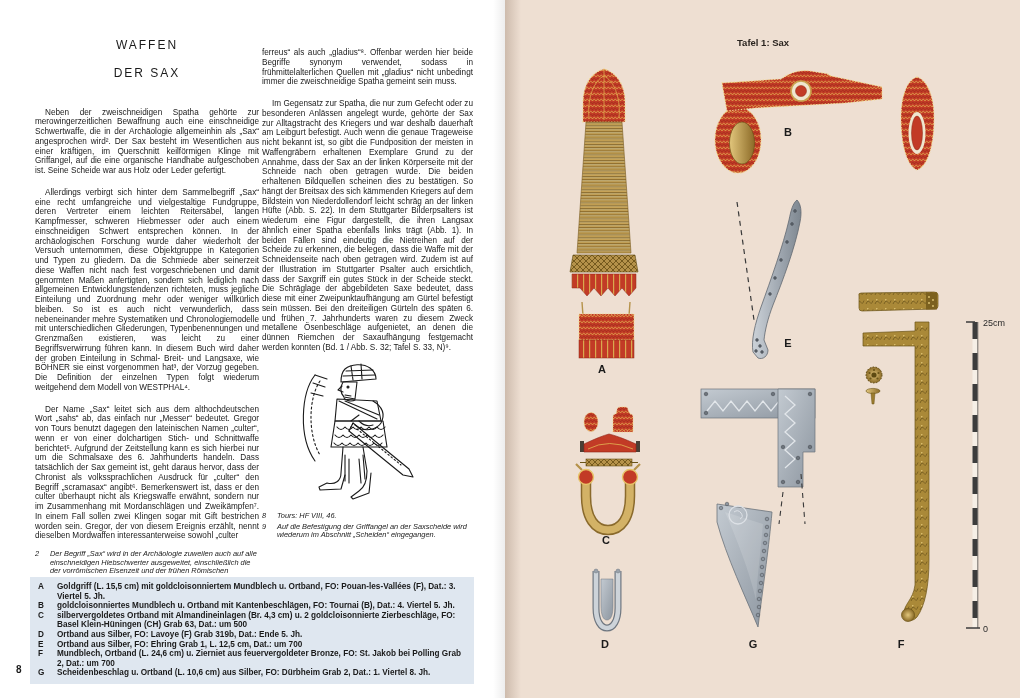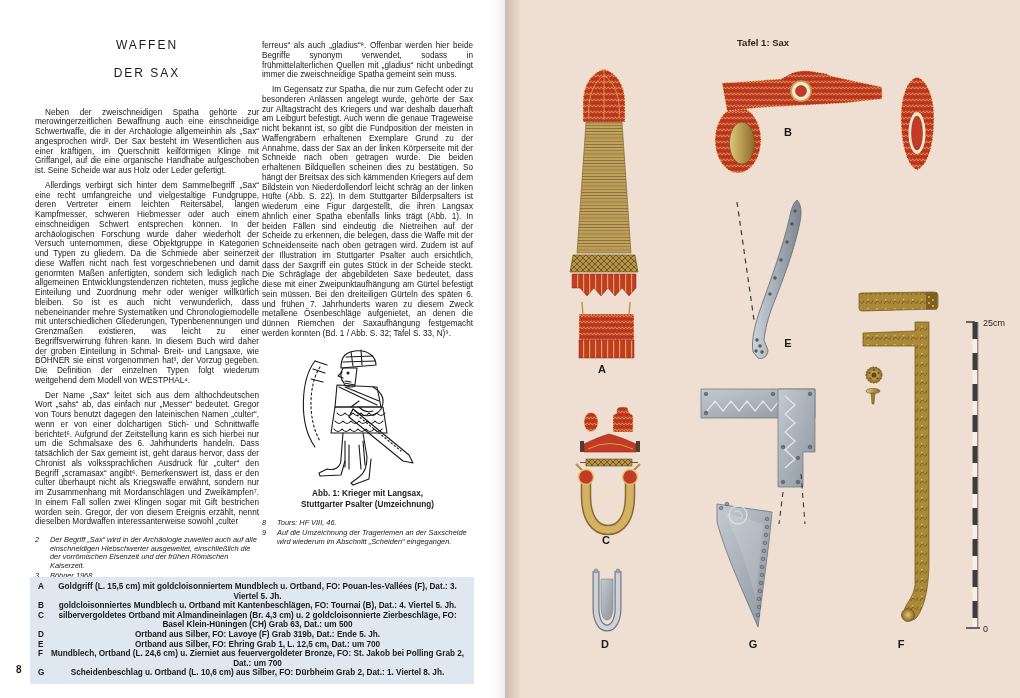--- a/index.html
+++ b/index.html
@@ -8,33 +8,33 @@
   
   .page-left{position:absolute;left:0;top:0;width:505px;height:698px;background:#ffffff;}
   .page-left .edge{position:absolute;right:0;top:0;bottom:0;width:12px;
                    background:linear-gradient(to right,rgba(0,0,0,0),rgba(0,0,0,.07));}
   .col{position:absolute;text-align:justify;font-size:8.2px;line-height:1.19;}
   .col1{left:35px;top:38px;width:224px;}
   .col2{left:262px;top:36px;width:211px;}
   h1,h2{margin:0;text-align:center;font-size:12px;letter-spacing:2px;font-weight:normal;}
   h1{margin-bottom:14px;}
   h2{margin-bottom:27px;}
-  .col p{margin:5px 0 5px 0;text-indent:10px;}
+  .col p{margin:12px 0 5px 0;text-indent:10px;}
   .col p.noindent{text-indent:0;}
   .fnotes{margin-top:9px;font-size:7.4px;line-height:1.16;font-style:italic;text-align:left;}
   .fnote{display:flex;margin-bottom:2px;}
   .fnote .n{width:15px;flex:none;}
   .fnote .t{flex:1;}
   .figure{margin:10px 0 4px 0;text-align:center;}
   .figcap{font-weight:bold;font-size:8.2px;text-align:center;line-height:1.25;text-indent:0;}
   .captions{position:absolute;left:30px;top:577px;width:428px;background:#dfe7f0;
             padding:5px 8px 6px 8px;font-size:8.2px;font-weight:bold;line-height:1.17;z-index:3;}
   .caprow{display:flex;}
   .caprow .l{width:11px;flex:none;}
-  .caprow .c{flex:1;text-align:center;}
+  .caprow .c{flex:1;text-align:left;margin-left:8px;}
   .pagenum{position:absolute;left:16px;top:664px;font-size:10px;font-weight:bold;}
   
   .page-right{position:absolute;left:505px;top:0;width:515px;height:698px;background:#eedfd2;}
   .page-right .spine{position:absolute;left:0;top:0;bottom:0;width:16px;
                      background:linear-gradient(to right,rgba(90,60,40,.22),rgba(90,60,40,0));}
   .plate-title{position:absolute;left:232px;top:37px;font-size:9.5px;font-weight:bold;color:#2a241f;}
   .plate-svg{position:absolute;left:0;top:0;}
   .plate-label{font-family:"Liberation Sans",sans-serif;font-size:11px;font-weight:bold;fill:#1a1a1a;}
   .scale-text{font-family:"Liberation Sans",sans-serif;font-size:9px;fill:#2a2a2a;}
   .warrior{stroke:#1a1a1a;stroke-width:1.1;fill:none;stroke-linecap:round;stroke-linejoin:round;}
@@ -112,34 +112,30 @@
 
             <path d="M60,60 L116,106 L120,114 L110,112 L56,68 Z"></path>
             <path d="M60,60 L56,68 M64,66 L108,102" stroke-dasharray="1.5 2.5"></path>
             <path d="M58,58 L66,52"></path>
 
             <path d="M50,84 L48,110 C48,118 42,122 34,120 L26,124 L27,127 L48,126 L52,112"></path>
             <path d="M70,84 L74,108 C74,118 72,124 66,128 L58,134 L60,136 L76,130 L78,110"></path>
             <path d="M52,92 L52,118 M70,92 L72,116 M56,96 L56,120 M66,96 L68,120"></path>
           </g>
         </svg>
-        <div class="figcap">
-          <div>Abb. 1: Krieger mit Langsax,</div>
-          <div>Stuttgarter Psalter (Umzeichnung)</div>
-        </div>
       </div>
 
       <div class="fnotes">
         <div class="fnote">
             <span class="n">8</span>
             <span class="t">Tours: HF VIII, 46.</span>
           </div>
         <div class="fnote">
             <span class="n">9</span>
-            <span class="t">Auf die Umzeichnung der Trageriemen an der Saxscheide wird wiederum im Abschnitt „Scheiden“ eingegangen.</span>
+            <span class="t">Auf die Befestigung der Griffangel an der Saxscheide wird wiederum im Abschnitt „Scheiden“ eingegangen.</span>
           </div>
       </div>
     </div>
 
     <div class="captions">
       <div class="caprow">
           <span class="l">A</span>
           <span class="c">Goldgriff (L. 15,5 cm) mit goldcloisonniertem Mundblech u. Ortband, FO: Pouan-les-Vallées (F), Dat.: 3. Viertel 5. Jh.</span>
         </div>
       <div class="caprow">

